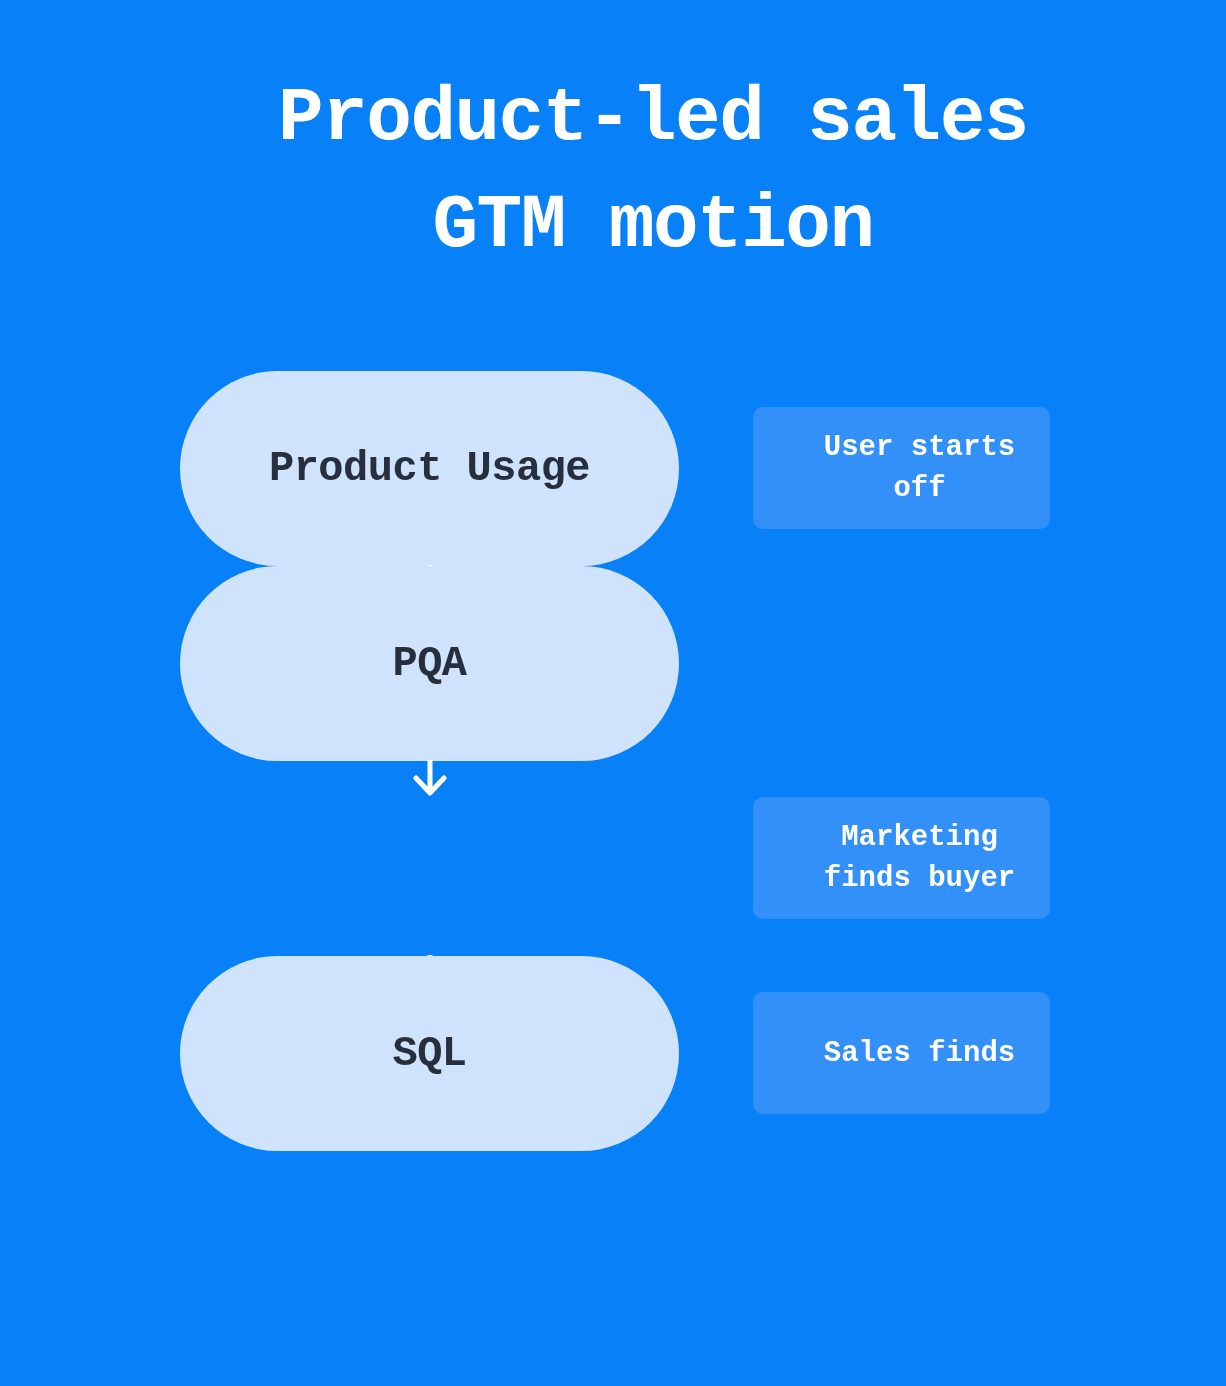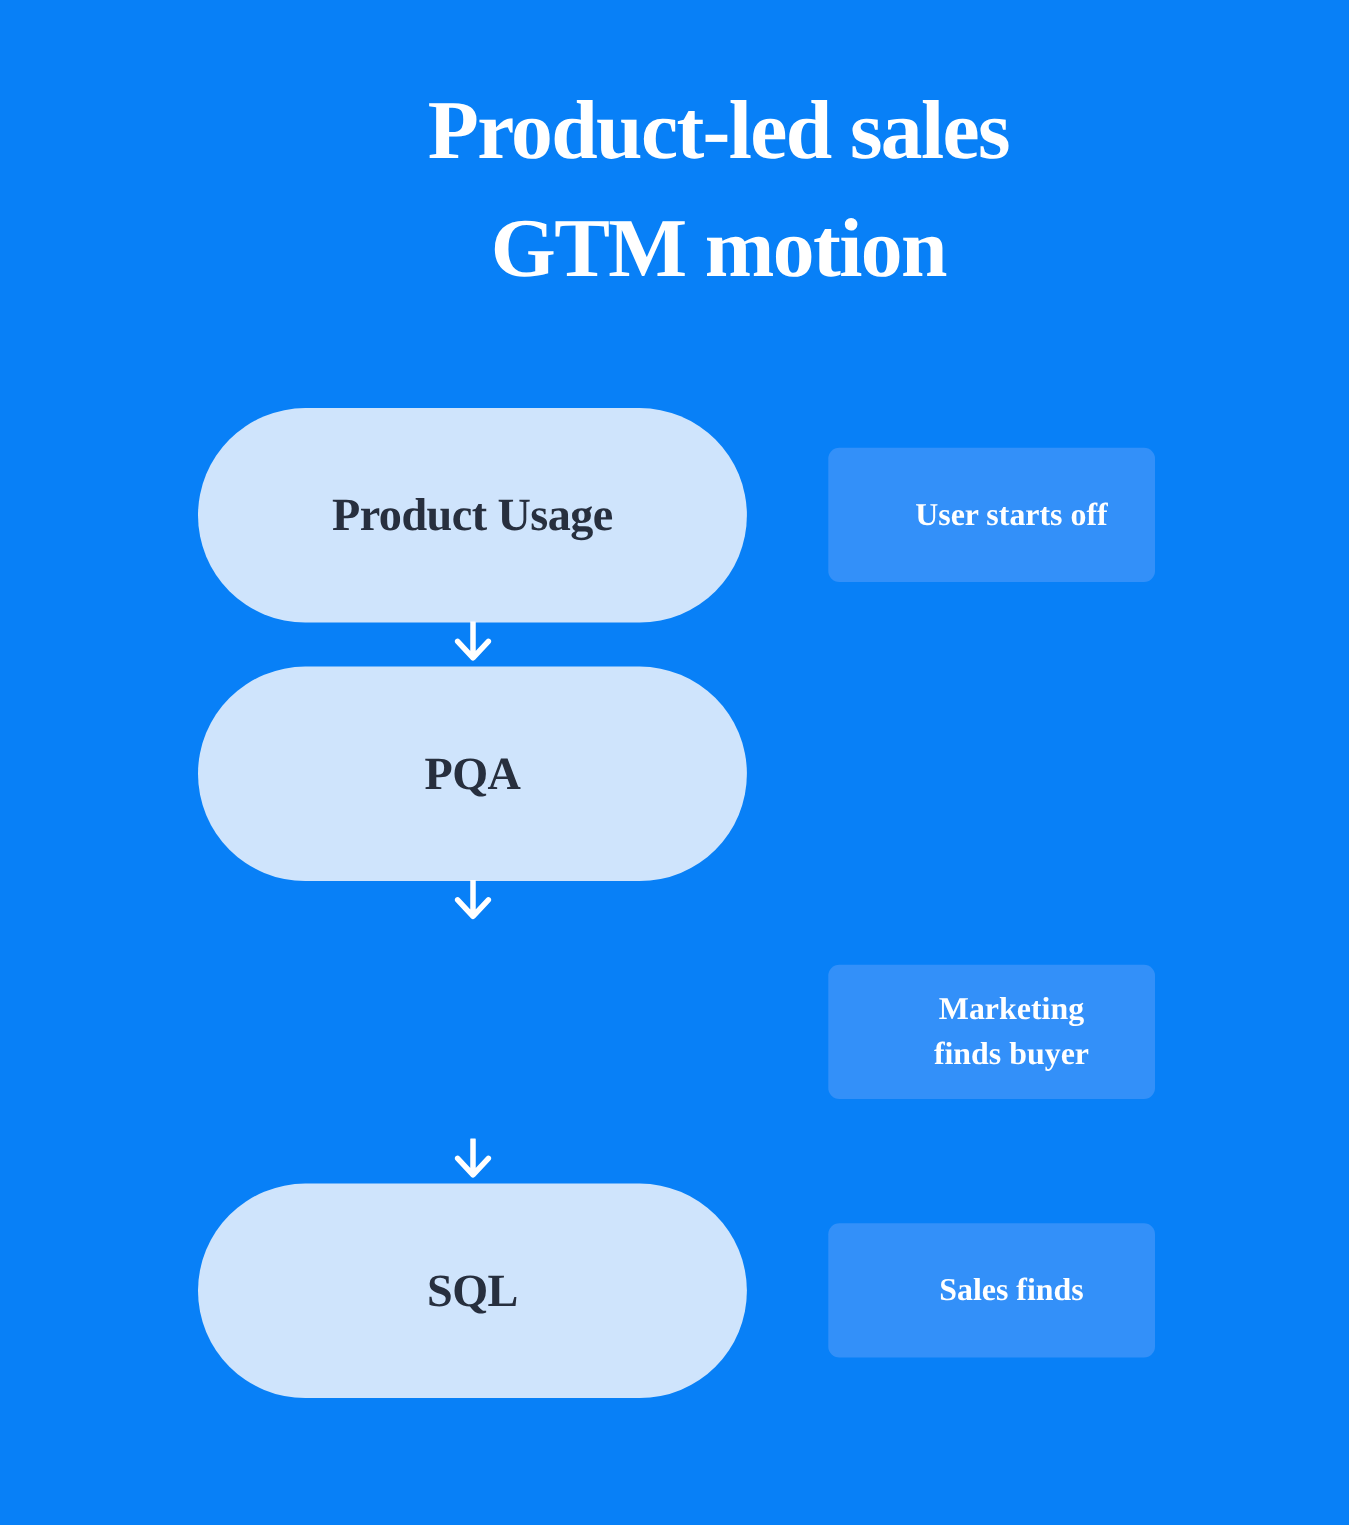--- a/index.html
+++ b/index.html
@@ -11,21 +11,21 @@
     --title-text: #ffffff;
   }
   * { box-sizing: border-box; }
   html, body { margin: 0; padding: 0; background: var(--bg); }
   .canvas {
     position: relative;
     width: 1180px;
     height: 1386px;
     background: var(--bg);
     overflow: hidden;
-    font-family: Liberation Serif, serif;
+    font-family: Liberation Mono, monospace;
   }
   .title {
     position: absolute;
     top: 66px;
     left: 53px;
     width: 1200px;
     margin: 0;
     text-align: center;
     color: var(--title-text);
     font-size: 76px;
@@ -33,21 +33,20 @@
     line-height: 107px;
     letter-spacing: -1.5px;
   }
   .title-line { display: block; }
   .rows {
     position: absolute;
     left: 180px;
     top: 371px;
     display: flex;
     flex-direction: column;
-    gap: 40px;
     align-items: flex-end;
   }
   .row { position: relative; width: 870px; height: 195px; }
   .pill {
     position: absolute;
     left: 0; top: 0;
     width: 499px; height: 195px;
     background: var(--pill-bg);
     border-radius: 100px;
     display: flex; align-items: center; justify-content: center;

